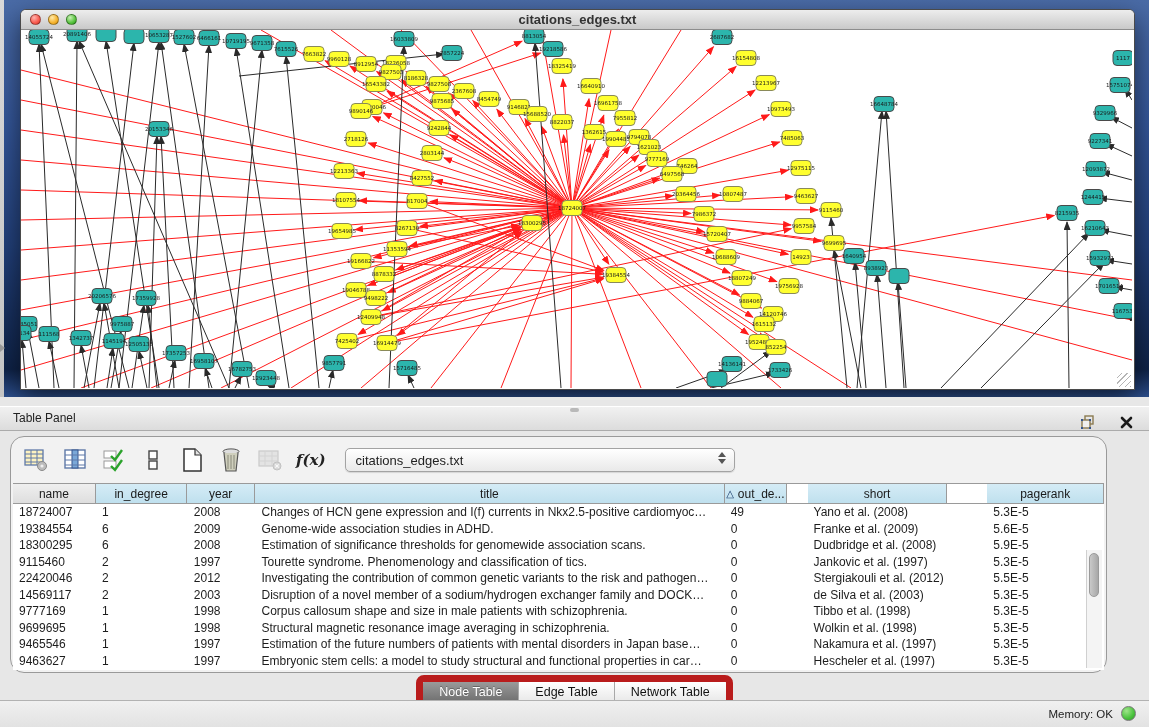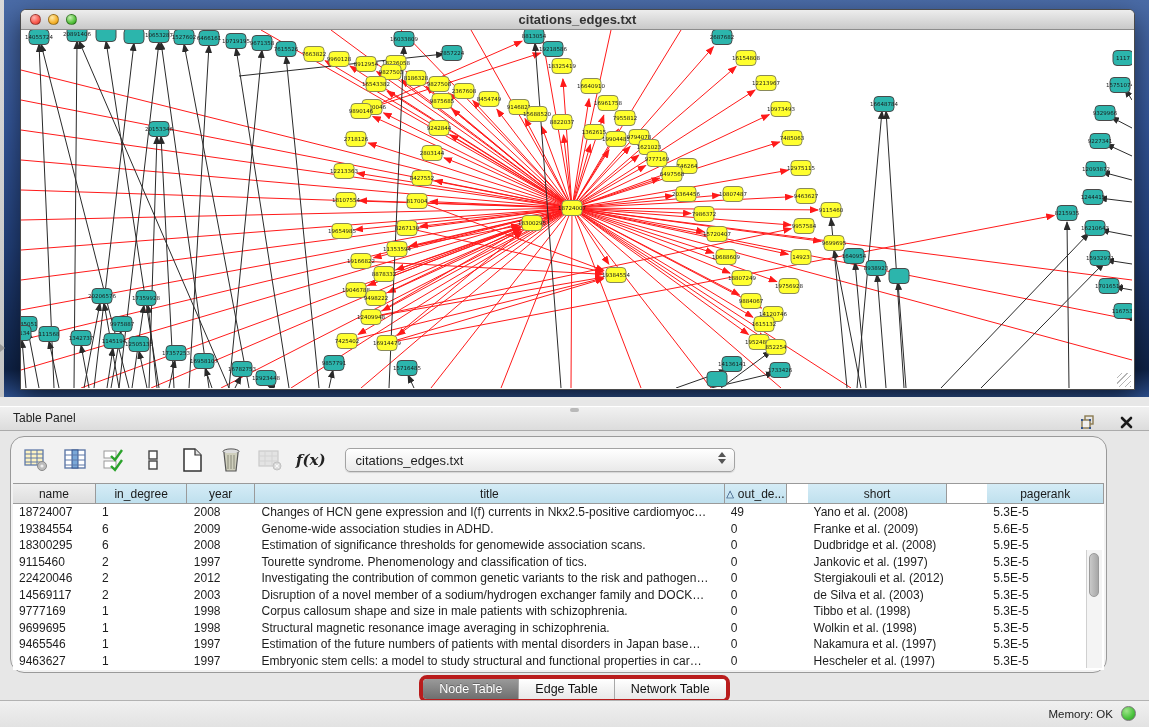--- a/index.html
+++ b/index.html
@@ -38,21 +38,21 @@
   .hrow{display:flex;height:21px;border-top:1px solid #9a9a9a;border-bottom:1px solid #9a9a9a;box-sizing:border-box;}
   .hcell{box-sizing:border-box;border-right:1px solid #9a9a9a;background:linear-gradient(#d5ecf6,#bfe0ee);font-size:12px;color:#1a1a1a;display:flex;align-items:center;justify-content:center;gap:4px;}
   .hcell.first{background:linear-gradient(#efefef,#dedede);}
   .sort-tri{font-size:10px;color:#136;}
   .drow{display:flex;height:16.5px;font-size:12px;color:#1d1d1d;}
   .dcell{box-sizing:border-box;padding:0 6px;white-space:nowrap;overflow:hidden;line-height:16.5px;}
   .c0{width:86px;} .c1{width:95px;} .c2{width:70px;} .c3{width:488px;} .c4{width:64px;} .c5{width:145px;margin-left:21px;} .c6{width:121px;margin-left:40px;}
   .vscroll{position:absolute;right:2px;top:67px;width:15px;bottom:2px;background:#f4f4f4;border-left:1px solid #d0d0d0;}
   .vthumb{position:absolute;left:2px;top:3px;width:10px;height:44px;border-radius:6px;background:linear-gradient(to right,#c9c9c9,#a8a8a8);border:1px solid #9a9a9a;box-sizing:border-box;}
   .tabs{position:absolute;left:0;top:278px;width:1149px;display:flex;justify-content:center;}
-  .seg{display:flex;border:4px solid #b91c1c;border-radius:8px;overflow:hidden;height:20px;box-shadow:0 1px 1px rgba(255,255,255,.8), inset 0 1px 0 rgba(255,255,255,.6);}
+  .seg{display:flex;border:7px solid #b91c1c;border-radius:8px;overflow:hidden;height:20px;box-shadow:0 1px 1px rgba(255,255,255,.8), inset 0 1px 0 rgba(255,255,255,.6);}
   .seg-btn{display:flex;align-items:center;padding:0 16px;font-size:12.5px;background:linear-gradient(#ffffff,#e8e8e8);color:#111;border-right:1px solid #a8a8a8;cursor:default;}
   .seg-btn:last-child{border-right:none;}
   .seg-btn.sel{background:linear-gradient(#9a9a9a,#6f6f6f);color:#fff;text-shadow:0 -1px 0 rgba(0,0,0,.3);}
   .statusbar{position:absolute;left:0;top:303px;width:1149px;height:27px;border-top:1px solid #b2b2b2;background:linear-gradient(#f0f0f0,#e2e2e2);}
   .mem{position:absolute;right:36px;top:7px;font-size:11.5px;color:#222;}
   .memdot{position:absolute;right:13px;top:5px;width:15px;height:15px;border-radius:50%;background:radial-gradient(circle at 35% 30%,#9fe58a,#49c23c 60%,#2f9a27);border:1px solid #777;box-sizing:border-box;}
   svg text{font-family:"DejaVu Sans",sans-serif;}
 </style>
 </head>
 <body>

